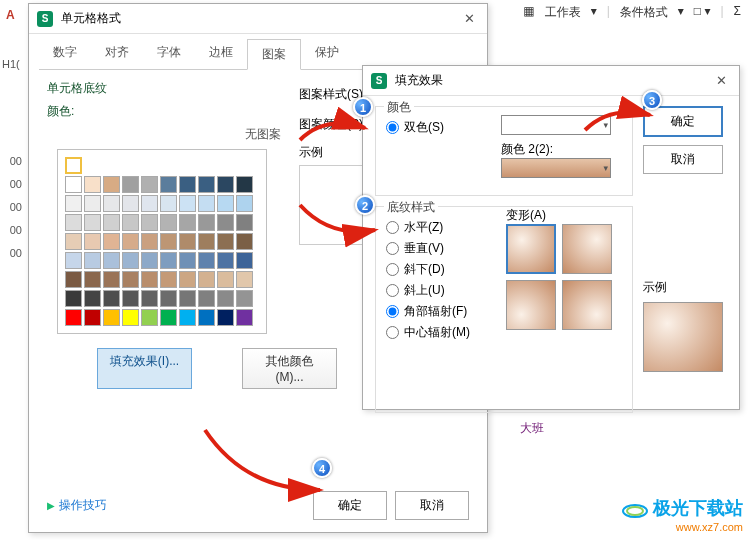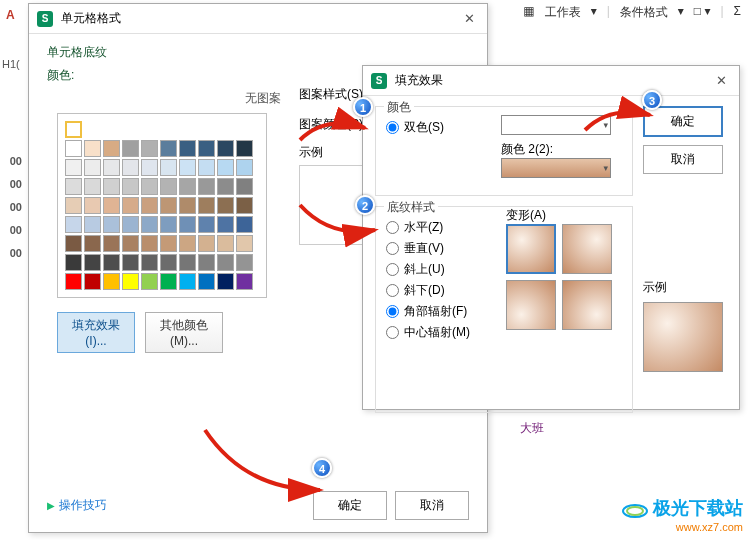--- a/index.html
+++ b/index.html
@@ -1,20 +1,20 @@
 <!DOCTYPE html>
 <html><head>
 <meta charset="utf-8">
 <style>
 * { box-sizing: border-box; margin: 0; padding: 0; font-family: "Microsoft YaHei", sans-serif; font-size: 12px; }
 body { background: #fff; width: 749px; height: 540px; position: relative; overflow: hidden; }
 
 .top-toolbar { position: absolute; top: 0; right: 0; display: flex; gap: 10px; padding: 4px 8px; color: #333; }
 .top-toolbar .sep { color: #ccc; }
-.left-strip { position: absolute; left: 0; top: 50px; width: 25px; font-weight: bold; }
+.left-strip { position: absolute; left: 0; top: 50px; width: 25px; }
 .left-strip div { height: 23px; line-height: 23px; text-align: right; padding-right:3px; font-size:11px; color:#555;}
 
 .dialog { position: absolute; background: #fff; border: 1px solid #aaa; box-shadow: 2px 2px 6px rgba(0,0,0,.15); }
 .dialog-title { display: flex; align-items: center; padding: 6px 8px; border-bottom: 1px solid #e0e0e0; }
 .dialog-title .s-icon { width: 16px; height: 16px; background: #0a8f5e; border-radius: 3px; color:#fff; text-align:center; line-height:16px; font-weight:bold; font-size:10px;}
 .dialog-title .title-text { margin-left: 8px; flex:1; }
 .dialog-title .close { cursor:pointer; font-size:13px; color:#555; padding:0 4px; }
 
 
 .dlg-cell { left: 28px; top: 3px; width: 460px; height: 530px; }
@@ -25,21 +25,21 @@
 .label { color:#14532d; display:block; margin-bottom:6px; }
 
 .nopattern { text-align:center; margin-bottom:6px; font-size:12px; color:#555;}
 .palette-box { border:1px solid #c0c0c0; padding:6px; width:210px; }
 .palette-row { display:flex; }
 .swatch { width:17px; height:17px; margin:1px; border:1px solid #aaa; cursor:pointer; }
 .swatch.sel { border:2px solid #f0c040; }
 
 .btn { border:1px solid #b0b0b0; background:linear-gradient(#fff,#f0f0f0); padding:4px 10px; cursor:pointer; color:#333; }
 .fillrow { margin-top:14px; display:flex; gap:10px; }
-.fillrow .btn { width:78px; text-align:center;}
+.fillrow .btn { width:95px; text-align:center;margin-left:40px;}
 .fillrow .btn.fill-eff { background:#d6e8f6; border:1px solid #6aa8dc; color:#0d4f8b;}
 
 .right-col { position:absolute; left:270px; top:80px; }
 .right-col .frow { display:flex; align-items:center; margin-bottom:10px; }
 .right-col .lab { width:85px; }
 .right-col .sel { width:80px; height:20px; border:1px solid #aaa; background:#fff; position:relative;}
 .right-col .sel:after{content:"▾"; position:absolute; right:4px; top:1px; font-size:9px; color:#555;}
 .sample { border:1px solid #ccc; width:160px; height:80px; margin-top:4px;}
 
 .bottom-row { position:absolute; bottom:12px; left:0; right:0; padding:0 18px; display:flex; align-items:center;}
@@ -106,20 +106,28 @@
     <div>00</div>
 </div>
 <div class="misc-text">大班</div>
 
 <div class="dialog dlg-cell">
   <div class="dialog-title">
     <div class="s-icon">S</div>
     <span class="title-text">单元格格式</span>
     <span class="close">✕</span>
   </div>
+  <div class="tabs">
+    <div class="tab">数字</div>
+    <div class="tab">对齐</div>
+    <div class="tab">字体</div>
+    <div class="tab">边框</div>
+    <div class="tab active">图案</div>
+    <div class="tab">保护</div>
+  </div>
   <div class="cell-body">
     <span class="label">单元格底纹</span>
     <span class="label" style="margin-top:6px">颜色:</span>
     <div style="margin-left:10px;">
       <div class="nopattern">无图案</div>
       <div class="palette-box">
         <div class="palette-row">
             <span class="swatch sel" style="background:#fff"></span>
           </div>
         <div id="palette-rows">
@@ -283,25 +291,25 @@
             <div class="radio-row">
               <input type="radio" name="sh" style="">
               <span>水平(Z)</span>
             </div>
             <div class="radio-row">
               <input type="radio" name="sh" style="">
               <span>垂直(V)</span>
             </div>
             <div class="radio-row">
               <input type="radio" name="sh" style="">
+              <span>斜下(D)</span>
+            </div>
+            <div class="radio-row">
+              <input type="radio" name="sh" style="">
               <span>斜上(U)</span>
-            </div>
-            <div class="radio-row">
-              <input type="radio" name="sh" style="">
-              <span>斜下(D)</span>
             </div>
             <div class="radio-row">
               <input type="radio" name="sh" checked="" style="">
               <span>角部辐射(F)</span>
             </div>
             <div class="radio-row">
               <input type="radio" name="sh" style="">
               <span>中心辐射(M)</span>
             </div>
           </div>

